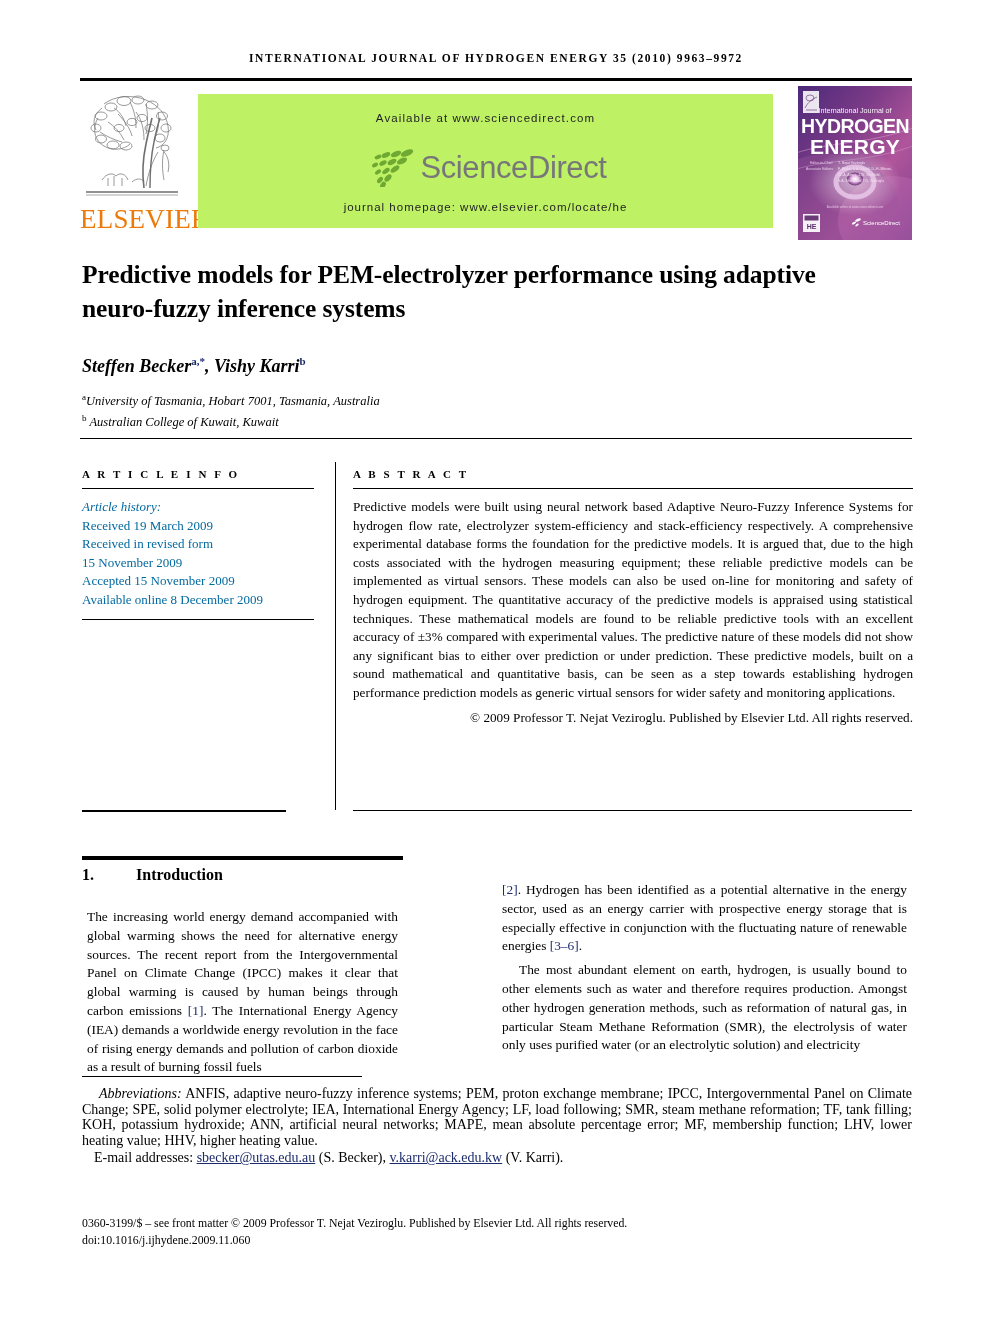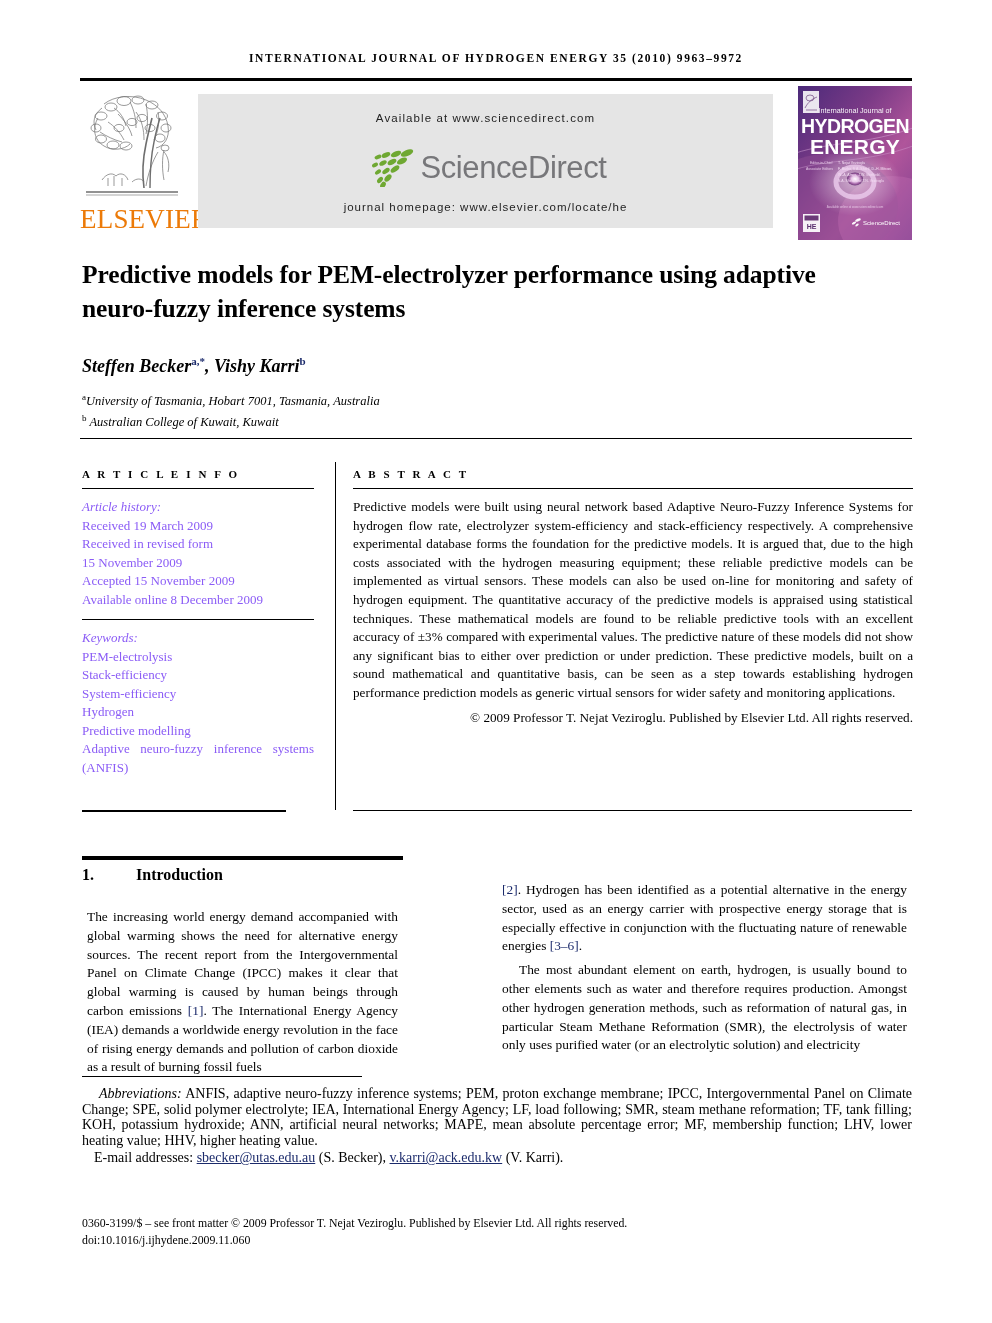--- a/index.html
+++ b/index.html
@@ -71,21 +71,21 @@
     letter-spacing: 0.2px;
     color: #EC7A08;
     line-height: 30px;
   }
 
   .sd-banner {
     position: absolute;
     left: 118px; top: 8px;
     width: 575px;
     height: 134px;
-    background: #e5e5e5;
+    background: #bef264;
   }
   .sd-available {
     position: absolute;
     left: 0; top: 18px;
     width: 575px;
     text-align: center;
     font-family: "Liberation Sans", sans-serif;
     font-size: 11.5px;
     letter-spacing: 1.1px;
     color: #232323;
@@ -199,21 +199,21 @@
   }
   .thinrule {
     height: 1px;
     background: #000;
     margin-bottom: 9px;
   }
   .info-block {
     font-family: "Liberation Serif", serif;
     font-size: 13px;
     line-height: 18.5px;
-    color: #8b5cf6;
+    color: #0369a1;
   }
   .info-block .ital { font-style: italic; }
   .kw-rule { height: 1px; background:#000; margin: 10px 0 9px 0; }
   .kw-justify { text-align: justify; }
 
   .abstract-text {
     font-family: "Liberation Serif", serif;
     font-size: 13.2px;
     line-height: 18.6px;
     text-align: justify;
@@ -491,29 +491,20 @@
     <div class="thinrule"></div>
     <div class="info-block">
       <div class="ital">Article history:</div>
       <div>Received 19 March 2009</div>
       <div>Received in revised form</div>
       <div>15 November 2009</div>
       <div>Accepted 15 November 2009</div>
       <div>Available online 8 December 2009</div>
     </div>
     <div class="kw-rule"></div>
-    <div class="info-block">
-      <div class="ital">Keywords:</div>
-      <div>PEM-electrolysis</div>
-      <div>Stack-efficiency</div>
-      <div>System-efficiency</div>
-      <div>Hydrogen</div>
-      <div>Predictive modelling</div>
-      <div class="kw-justify">Adaptive neuro-fuzzy inference systems (ANFIS)</div>
-    </div>
   </div>
 
   <div class="abs-col">
     <div class="sechead">A B S T R A C T</div>
     <div class="thinrule"></div>
     <div class="abstract-text">Predictive models were built using neural network based Adaptive Neuro-Fuzzy Inference Systems for hydrogen flow rate, electrolyzer system-efficiency and stack-efficiency respectively. A comprehensive experimental database forms the foundation for the predictive models. It is argued that, due to the high costs associated with the hydrogen measuring equipment; these reliable predictive models can be implemented as virtual sensors. These models can also be used on-line for monitoring and safety of hydrogen equipment. The quantitative accuracy of the predictive models is appraised using statistical techniques. These mathematical models are found to be reliable predictive tools with an excellent accuracy of ±3% compared with experimental values. The predictive nature of these models did not show any significant bias to either over prediction or under prediction. These predictive models, built on a sound mathematical and quantitative basis, can be seen as a step towards establishing hydrogen performance prediction models as generic virtual sensors for wider safety and monitoring applications.</div>
     <div class="copyline">© 2009 Professor T. Nejat Veziroglu. Published by Elsevier Ltd. All rights reserved.</div>
   </div>
 
   <div class="rule-bottom-info"></div>

